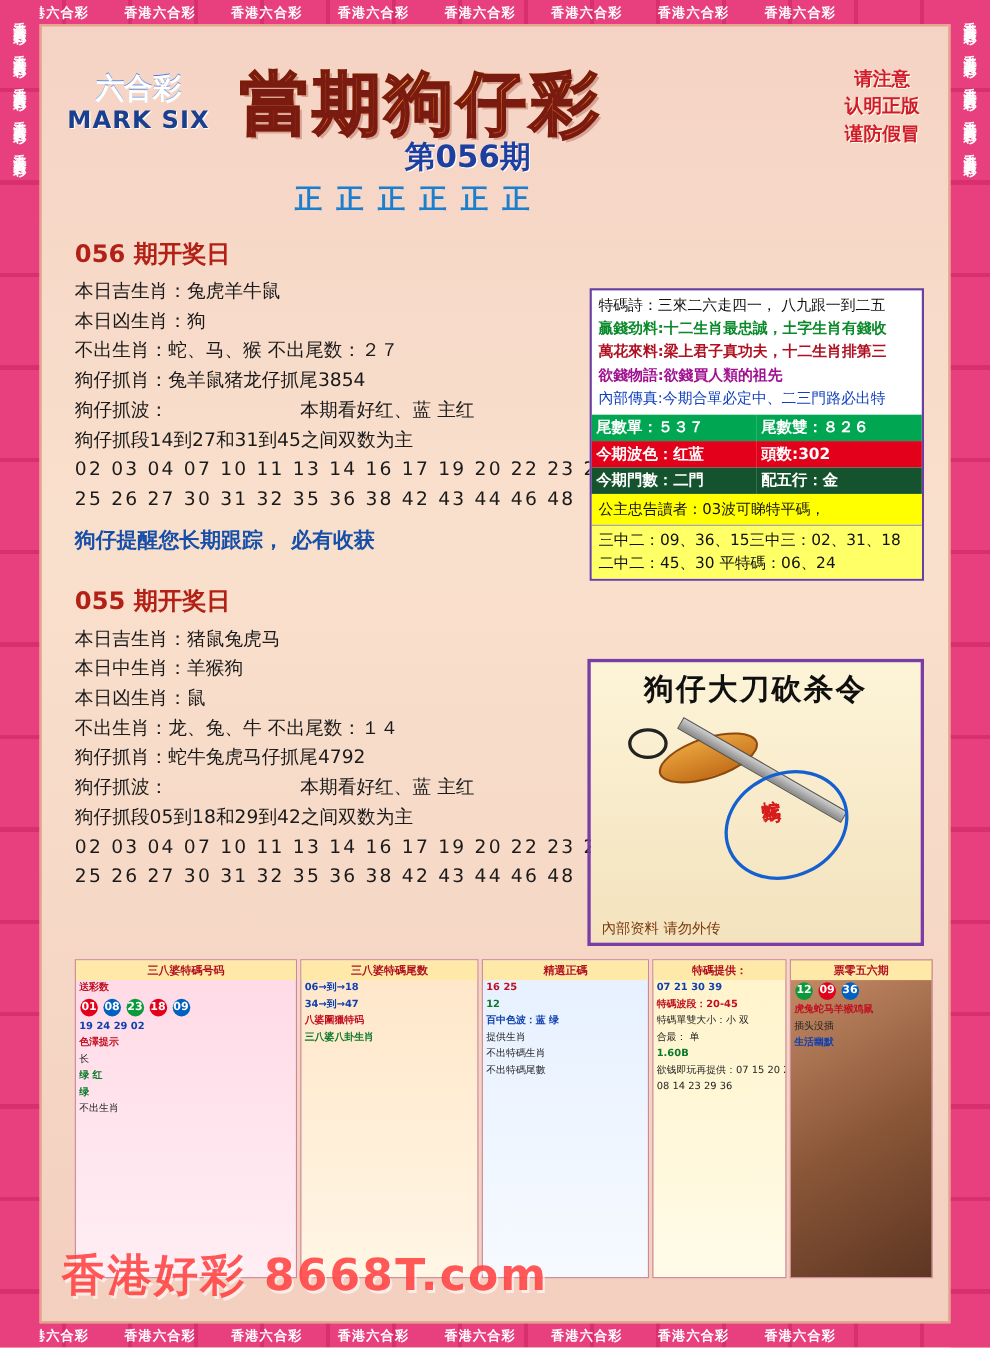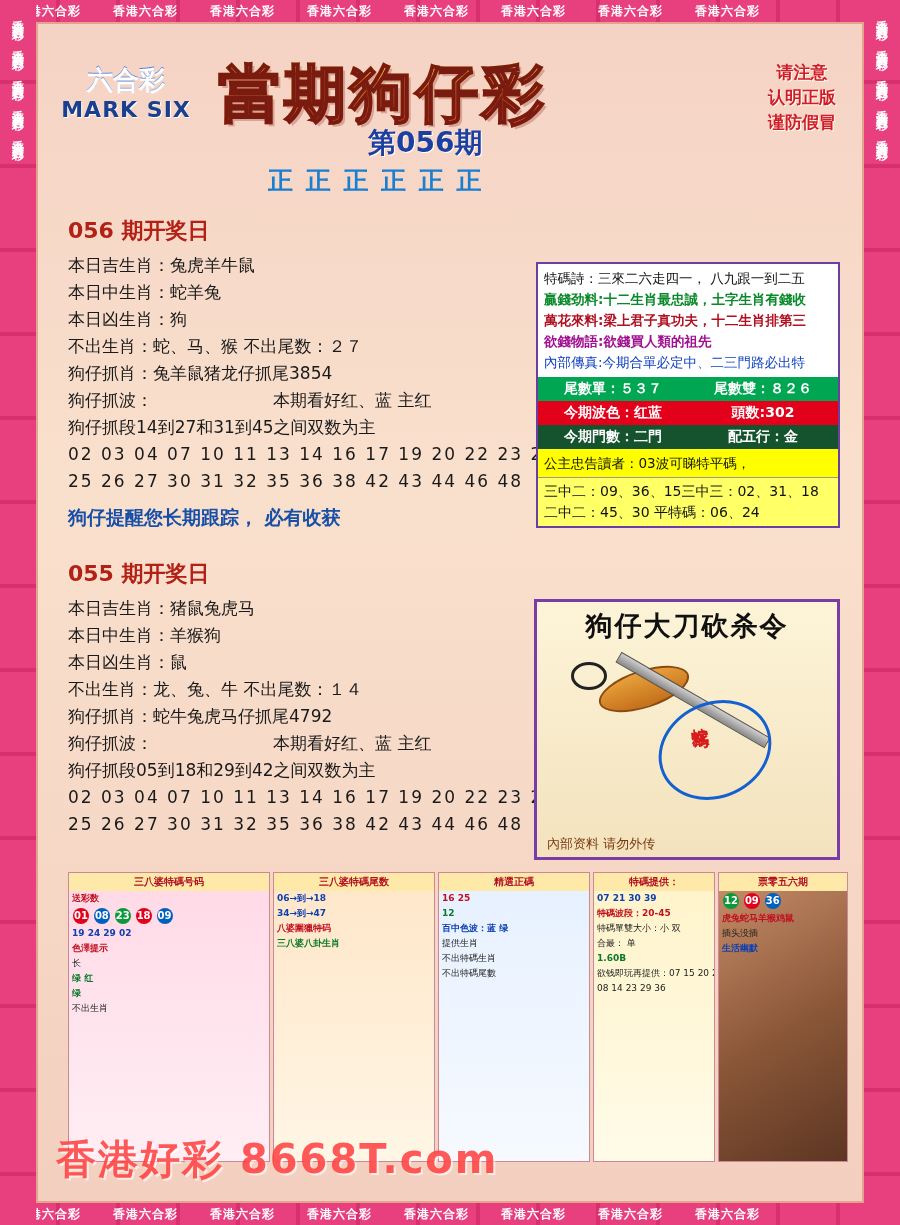--- a/index.html
+++ b/index.html
@@ -96,21 +96,21 @@
     position:absolute;right:22px;top:238px;width:300px;
     border:2px solid #6a3fa0;background:#ffffff;
   }
   .rbox .poem{padding:4px 6px;font-size:13.5px;line-height:21px;}
   .poem .l1{color:#111;}
   .poem .l2{color:#0a8a2a;font-weight:bold;}
   .poem .l3{color:#b01020;font-weight:bold;}
   .poem .l4{color:#a01090;font-weight:bold;}
   .poem .l5{color:#1040c0;font-weight:normal;}
   .strip{display:flex;font-size:14px;font-weight:bold;}
-  .strip > div{flex:1;padding:3px 18px;text-align:center;white-space:nowrap;}
+  .strip > div{flex:1;padding:3px 4px;text-align:left;white-space:nowrap;}
   .s-green{background:#00a651;color:#fff;}
   .s-red{background:#e2001a;color:#fff;}
   .s-blue{background:#14532d;color:#fff;}
   .yellowbox{background:#ffff00;padding:4px 6px;font-size:13.5px;line-height:20px;color:#111;}
   .tribox{background:#ffff66;padding:3px 6px;font-size:14px;line-height:21px;color:#111;border-top:1px solid #999;}
   
   .picbox{
     position:absolute;right:22px;top:575px;width:300px;height:255px;
     border:3px solid #7a3da8;background:linear-gradient(180deg,#fdf4d8,#f3e2bd);
     overflow:hidden;
@@ -242,23 +242,20 @@
 
     <div class="left">
 
       <div class="sec-title">
         <span class="num">056</span>
         <span>期开奖日</span>
       </div>
 
       <div class="row">
         <span class="lbl">本日吉生肖：</span><span>兔虎羊牛鼠</span>
-      </div>
-      <div class="row">
-        <span class="lbl">本日中生肖：</span><span>蛇羊兔</span>
       </div>
       <div class="row">
         <span class="lbl">本日凶生肖：</span><span>狗</span>
       </div>
       <div class="row">
         <span class="lbl">不出生肖：</span><span>蛇、马、猴  不出尾数：２７</span>
       </div>
       <div class="row">
         <span class="lbl">狗仔抓肖：</span><span>兔羊鼠猪龙仔抓尾3854</span>
       </div>

